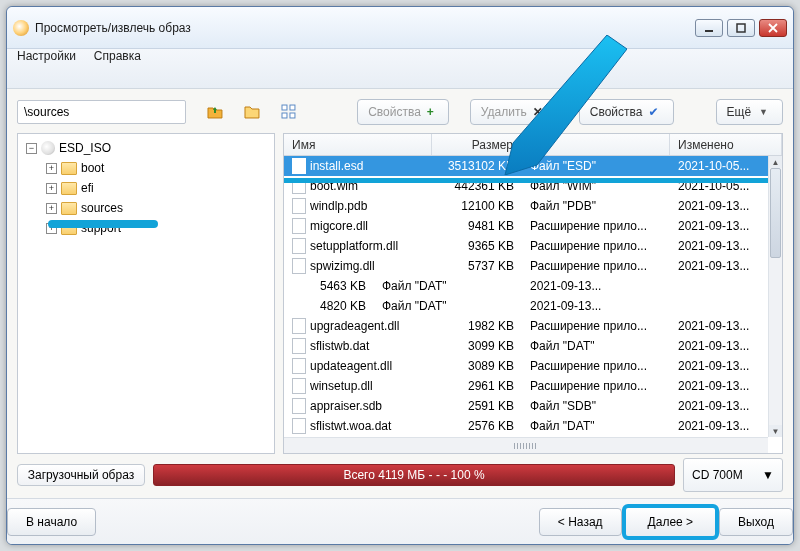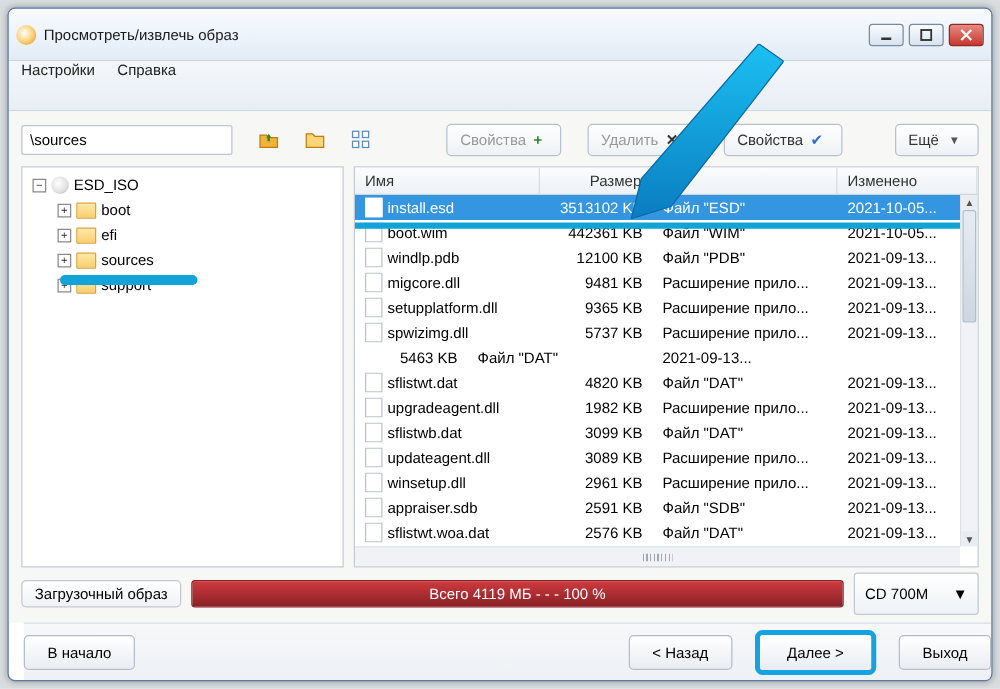--- a/index.html
+++ b/index.html
@@ -55,21 +55,21 @@
   .scrollbar-v { position: absolute; right: 0; top: 22px; bottom: 16px; width: 14px; background: #f0f2f5; border-left: 1px solid #dde2e8; }
   .scrollbar-v .thumb { position: absolute; left: 1px; right: 1px; top: 12px; height: 90px; background: linear-gradient(#e6ecf3,#cdd6e1); border: 1px solid #b3bdc9; border-radius: 2px; }
   .scrollbar-v .arr { position: absolute; left: 0; right: 0; height: 12px; background: #e9edf2; display: flex; align-items: center; justify-content: center; font-size: 8px; color: #555; }
   .scrollbar-v .arr.up { top: 0; } .scrollbar-v .arr.down { bottom: 0; }
   .scrollbar-h { position: absolute; left: 0; right: 14px; bottom: 0; height: 16px; background: #f0f2f5; border-top: 1px solid #dde2e8; display: flex; align-items: center; justify-content: center; }
   .scrollbar-h .grip { width: 24px; height: 6px; background: repeating-linear-gradient(90deg,#a0a8b2,#a0a8b2 1px,transparent 1px,transparent 3px); }
   .progress-row { display: flex; align-items: center; gap: 8px; height: 26px; }
   .progress-label { width: 128px; height: 22px; border: 1px solid #c2c9d2; border-radius: 4px; background: linear-gradient(#fff,#f0f2f5); display: flex; align-items: center; justify-content: center; }
   .progress-bar { flex: 1; height: 22px; border: 1px solid #8a2126; border-radius: 3px; background: linear-gradient(#ce3a3f,#8a2126); display: flex; align-items: center; justify-content: center; color: #fff; }
   .progress-select { width: 100px; height: 27px; border: 1px solid #c2c9d2; border-radius: 3px; background: linear-gradient(#fff,#eef2f6); display: flex; align-items: center; justify-content: space-between; padding: 16px 8px; }
-  .footer { height: 46px; border-top: 1px solid #d4dae2; background: linear-gradient(#f7f8fa,#eef1f5); display: flex; align-items: center; padding: 0 0; gap: 18px; margin-left: 12px; }
+  .footer { height: 46px; border-top: 1px solid #d4dae2; background: linear-gradient(#f7f8fa,#eef1f5); display: flex; align-items: center; padding: 0 0; gap: 0; }
   .footer .spacer { flex: 1; }
   .footbtn { height: 28px; border: 1px solid #b4bdc9; border-radius: 4px; background: linear-gradient(#fff,#e9edf2); padding: 0 18px; display: flex; align-items: center; }
   .footbtn.highlight { border: 4px solid #14a3e0; border-radius: 6px; height: 36px; padding: 0 22px; }
   .arrow-overlay { position: absolute; left: 450px; top: 28px; width: 170px; height: 140px; pointer-events: none; }
 </style>
 </head>
 <body>
 
 <div class="window">
 
@@ -233,24 +233,20 @@
               <div class="c col-size">5737 KB</div>
               <div class="c col-type">Расширение прило...</div>
               <div class="c col-mod">2021-09-13...</div>
             </div>
             <div class="list-row">
               <div class="c col-size">5463 KB</div>
               <div class="c col-type">Файл "DAT"</div>
               <div class="c col-mod">2021-09-13...</div>
             </div>
             <div class="list-row">
-              <div class="c col-name namecell">
-                <span class="file-ico"></span>
-                <span>sflistwt.dat</span>
-              </div>
               <div class="c col-size">4820 KB</div>
               <div class="c col-type">Файл "DAT"</div>
               <div class="c col-mod">2021-09-13...</div>
             </div>
             <div class="list-row">
               <div class="c col-name namecell">
                 <span class="file-ico"></span>
                 <span>upgradeagent.dll</span>
               </div>
               <div class="c col-size">1982 KB</div>

